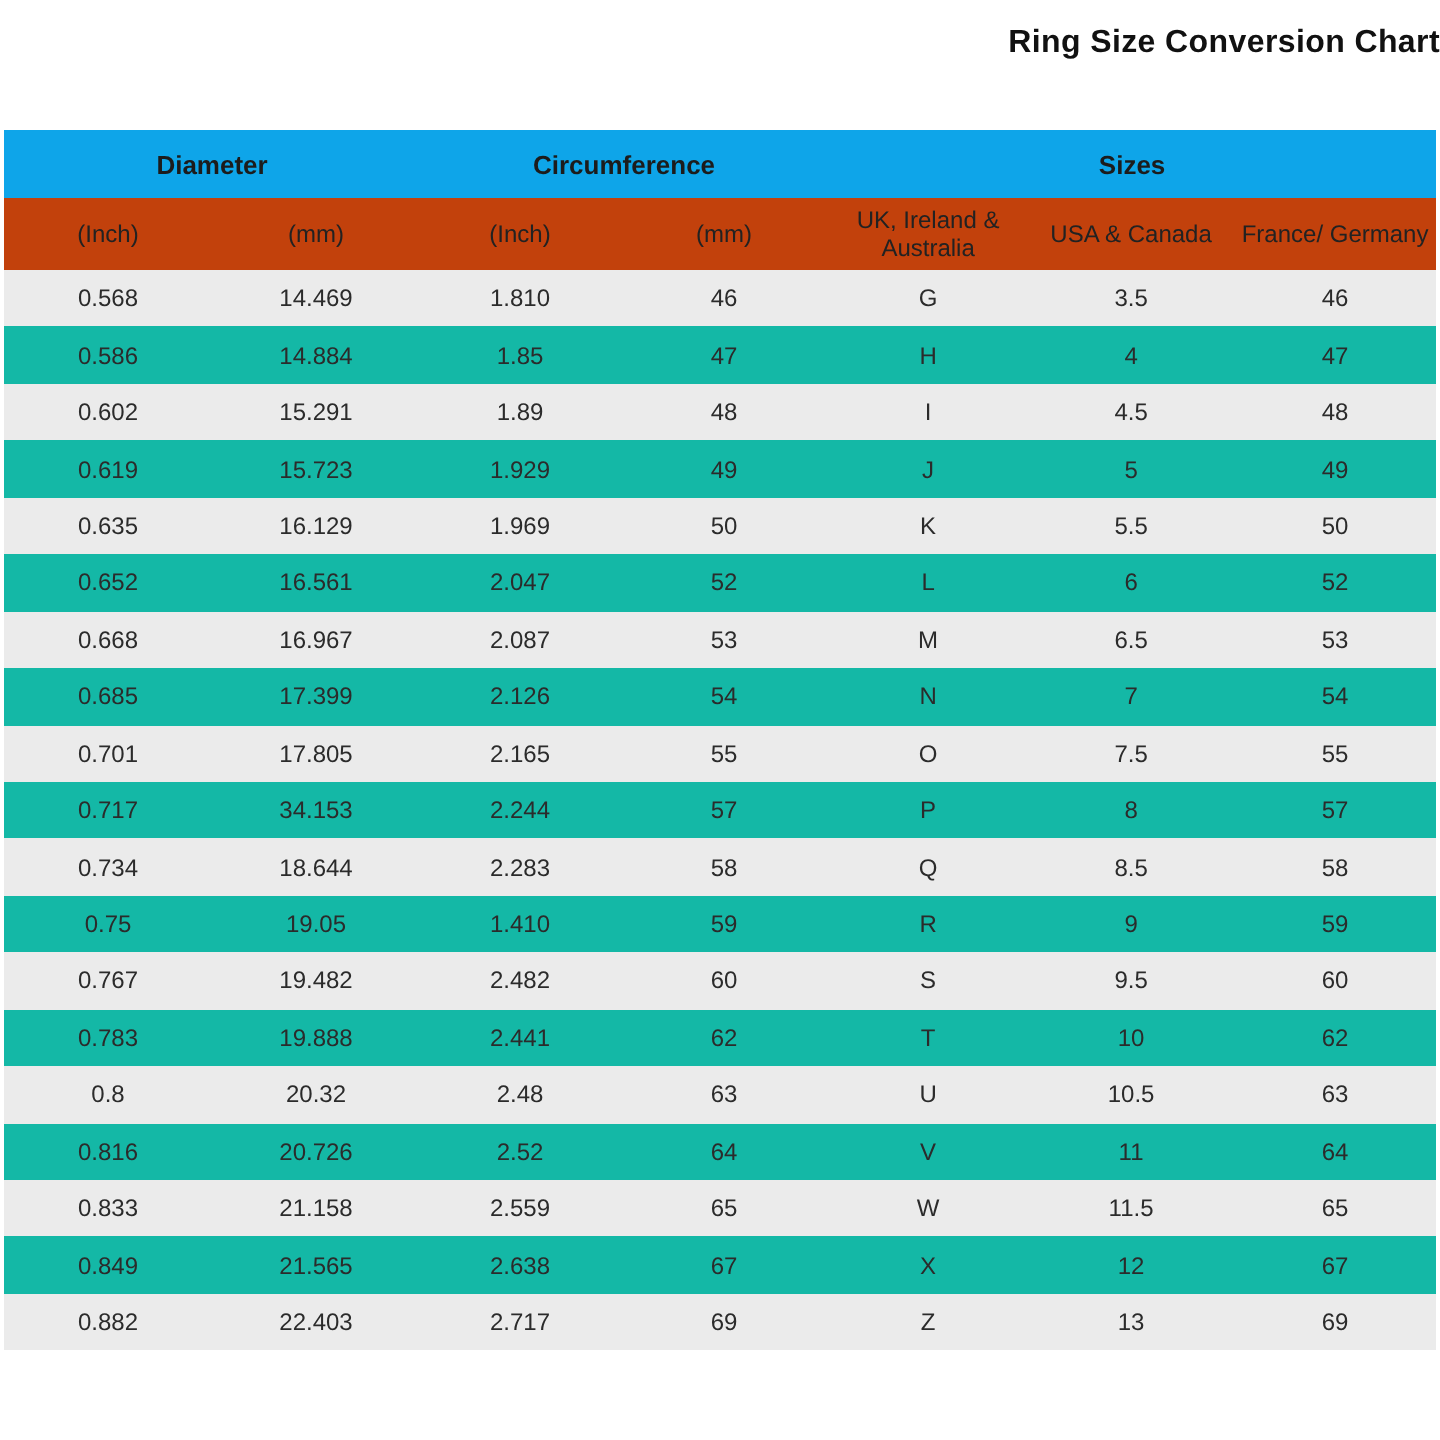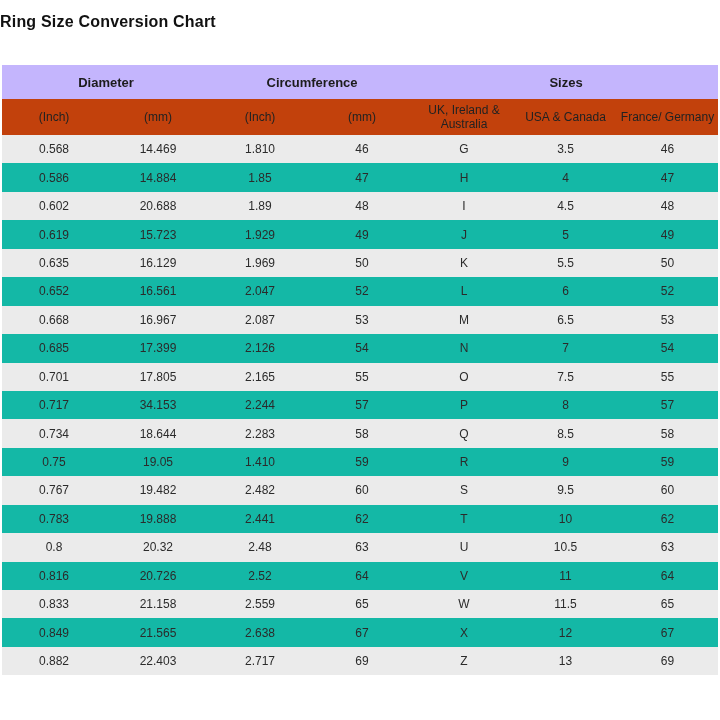--- a/index.html
+++ b/index.html
@@ -15,40 +15,40 @@
     width: 720px;
     height: 720px;
     position: relative;
   }
   .title {
     margin: 0;
     padding-top: 13px;
     font-size: 16px;
     line-height: 17px;
     font-weight: bold;
-    text-align: left;
+    text-align: right;
     color: #111111;
     letter-spacing: 0.2px;
   }
   table.chart {
     border-collapse: collapse;
     table-layout: fixed;
     width: 716px;
     margin: 35px 2px 0 2px;
     color: #2b2b2b;
   }
   table.chart th, table.chart td {
     padding: 0;
     text-align: center;
     vertical-align: middle;
     overflow: hidden;
   }
   tr.group-row {
     height: 34px;
-    background: #c4b5fd;
+    background: #0ea5e9;
   }
   tr.group-row th {
     font-size: 13px;
     font-weight: bold;
     color: #1c1c1c;
   }
   tr.sub-row {
     height: 36px;
     background: #c2410c;
   }
@@ -116,21 +116,21 @@
           <td>0.586</td>
           <td>14.884</td>
           <td>1.85</td>
           <td>47</td>
           <td>H</td>
           <td>4</td>
           <td>47</td>
         </tr>
         <tr>
           <td>0.602</td>
-          <td>20.688</td>
+          <td>15.291</td>
           <td>1.89</td>
           <td>48</td>
           <td>I</td>
           <td>4.5</td>
           <td>48</td>
         </tr>
         <tr>
           <td>0.619</td>
           <td>15.723</td>
           <td>1.929</td>

